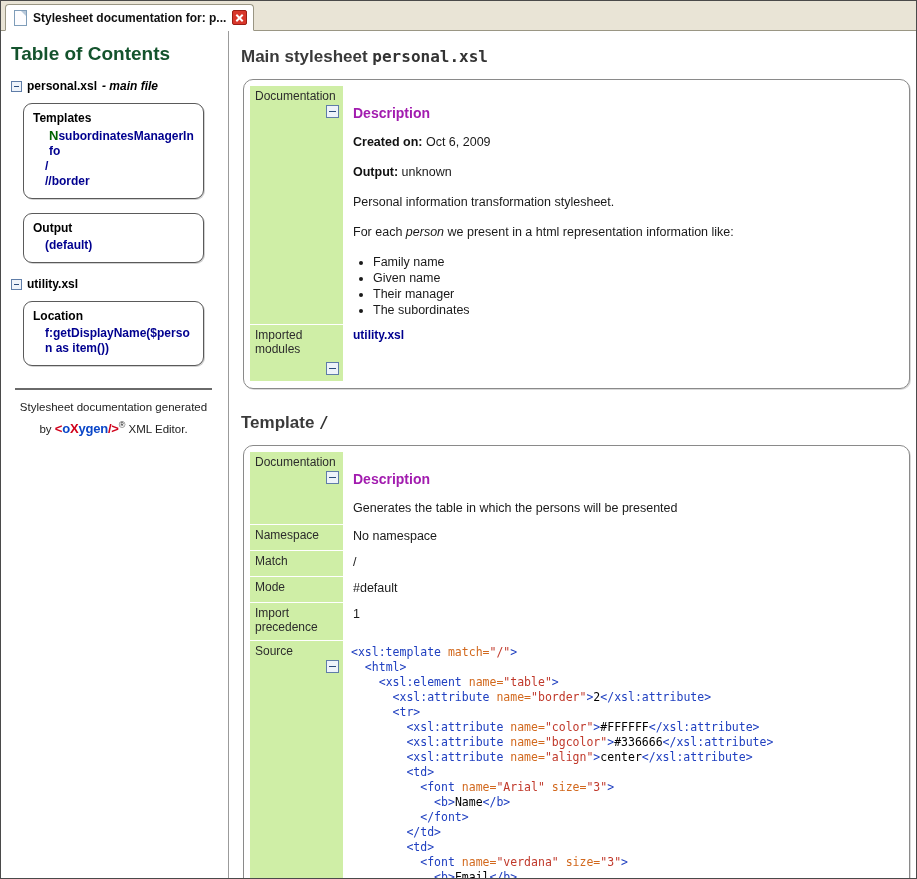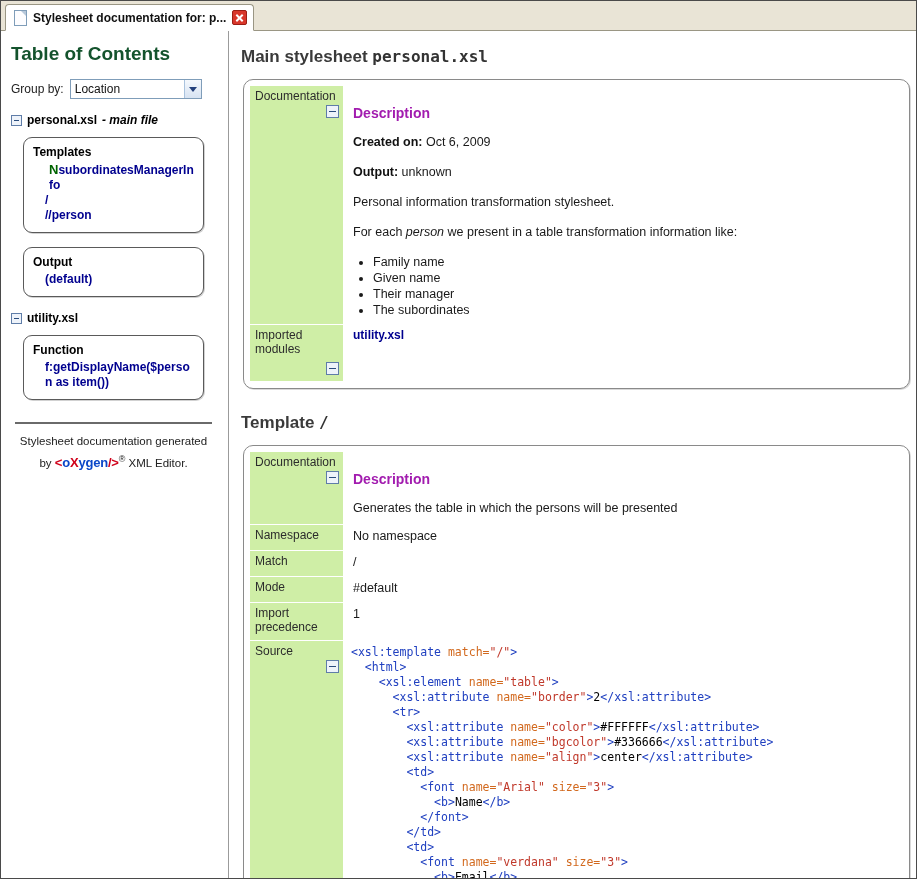--- a/index.html
+++ b/index.html
@@ -332,55 +332,46 @@
       <span class="tab-title">Stylesheet documentation for: p...</span>
       <span class="tab-close"></span>
     </div>
   </div>
 
   <div class="body">
 
     <div class="sidebar">
       <div class="toc-title">Table of Contents</div>
 
-      <div class="groupby-row">
-        <span>Group by:</span>
-        <span class="select-box">
-          <span>Location</span>
-          <span class="select-arrow">
-              <i></i>
-            </span>
-        </span>
-      </div>
 
       <div class="tree-node">
         <span class="expander"></span>
         <span>personal.xsl</span>
         <span class="node-sub">- main file</span>
       </div>
 
       <div class="card">
         <div class="card-title">Templates</div>
         <div class="card-link nopad"><span class="badge-n">N</span><span>subordinatesManagerInfo</span></div>
         <div class="card-link">/</div>
-        <div class="card-link">//person</div>
+        <div class="card-link">//border</div>
       </div>
 
       <div class="card">
         <div class="card-title">Output</div>
         <div class="card-link">(default)</div>
       </div>
 
       <div class="tree-node">
         <span class="expander"></span>
         <span>utility.xsl</span>
       </div>
 
       <div class="card">
-        <div class="card-title">Function</div>
+        <div class="card-title">Location</div>
         <div class="card-link">f:getDisplayName($person as item())</div>
       </div>
 
       <div class="sidebar-sep"></div>
 
       <div class="footer-text">
         <span>Stylesheet documentation generated</span><br>
         <span>by</span>
         <span class="oxy"><span class="r">&lt;</span><span class="b">o</span><span class="r">X</span><span class="b">ygen</span><span class="r">/&gt;</span></span><span class="oxy-reg">®</span>
         <span>XML Editor.</span>
@@ -400,21 +391,21 @@
               <tr>
             <td class="lbl">
               <span class="lbl-text">Documentation</span>
               <span class="collapse-btn"></span>
             </td>
             <td class="val">
               <div class="desc-h">Description</div>
               <div class="kv"><b>Created on:</b> <span>Oct 6, 2009</span></div>
               <div class="kv"><b>Output:</b> <span>unknown</span></div>
               <div class="para">Personal information transformation stylesheet.</div>
-              <div class="para"><span>For each </span><i>person</i><span> we present in a table transformation information like:</span></div>
+              <div class="para"><span>For each </span><i>person</i><span> we present in a html representation information like:</span></div>
               <ul class="bullets">
                 <li>Family name</li>
                 <li>Given name</li>
                 <li>Their manager</li>
                 <li>The subordinates</li>
               </ul>
             </td>
           </tr>
           <tr>
             <td class="lbl" style="height:50px">

